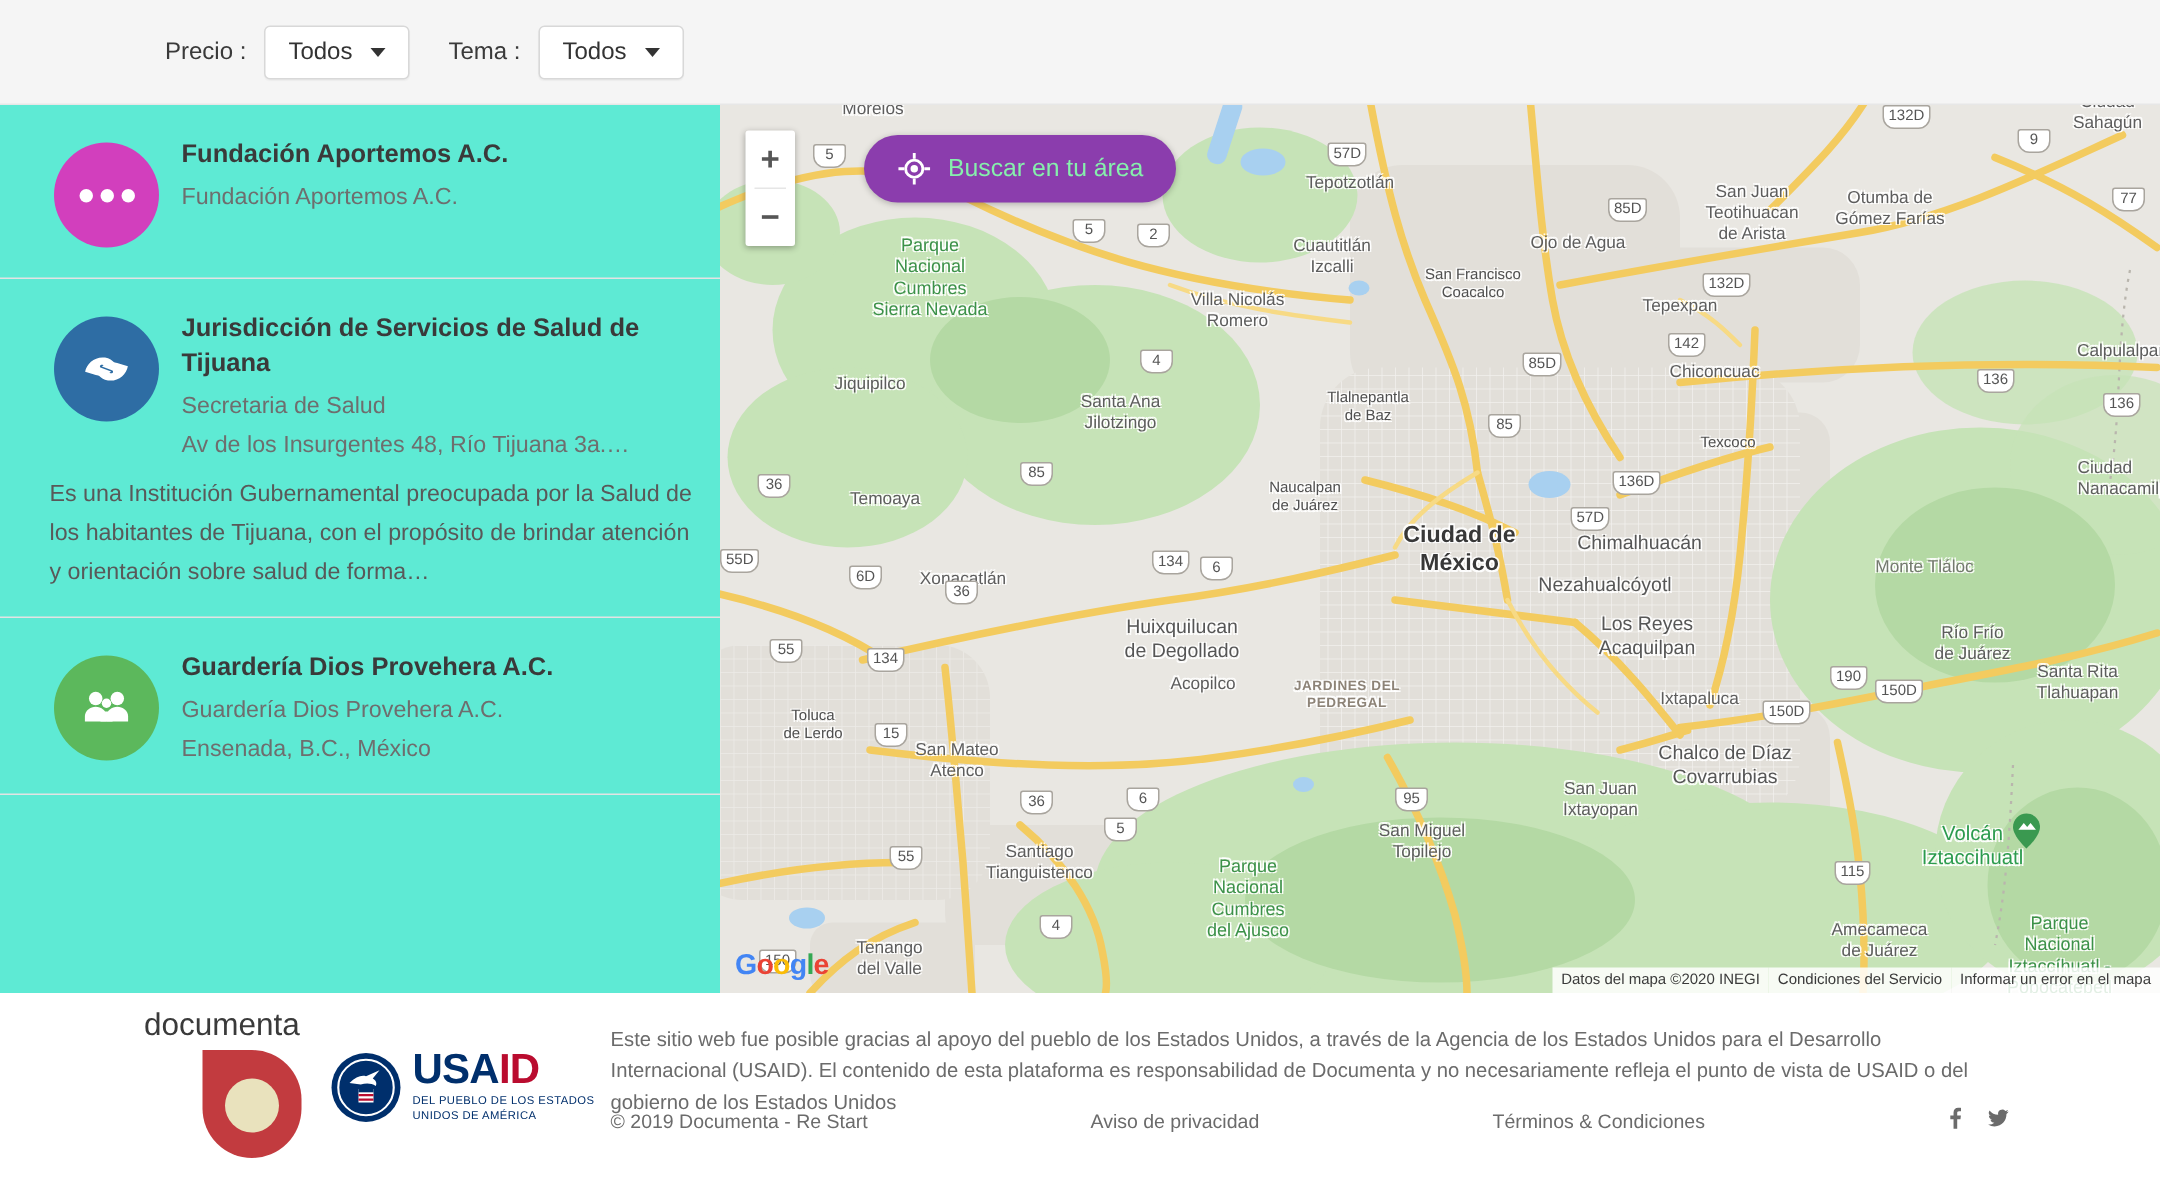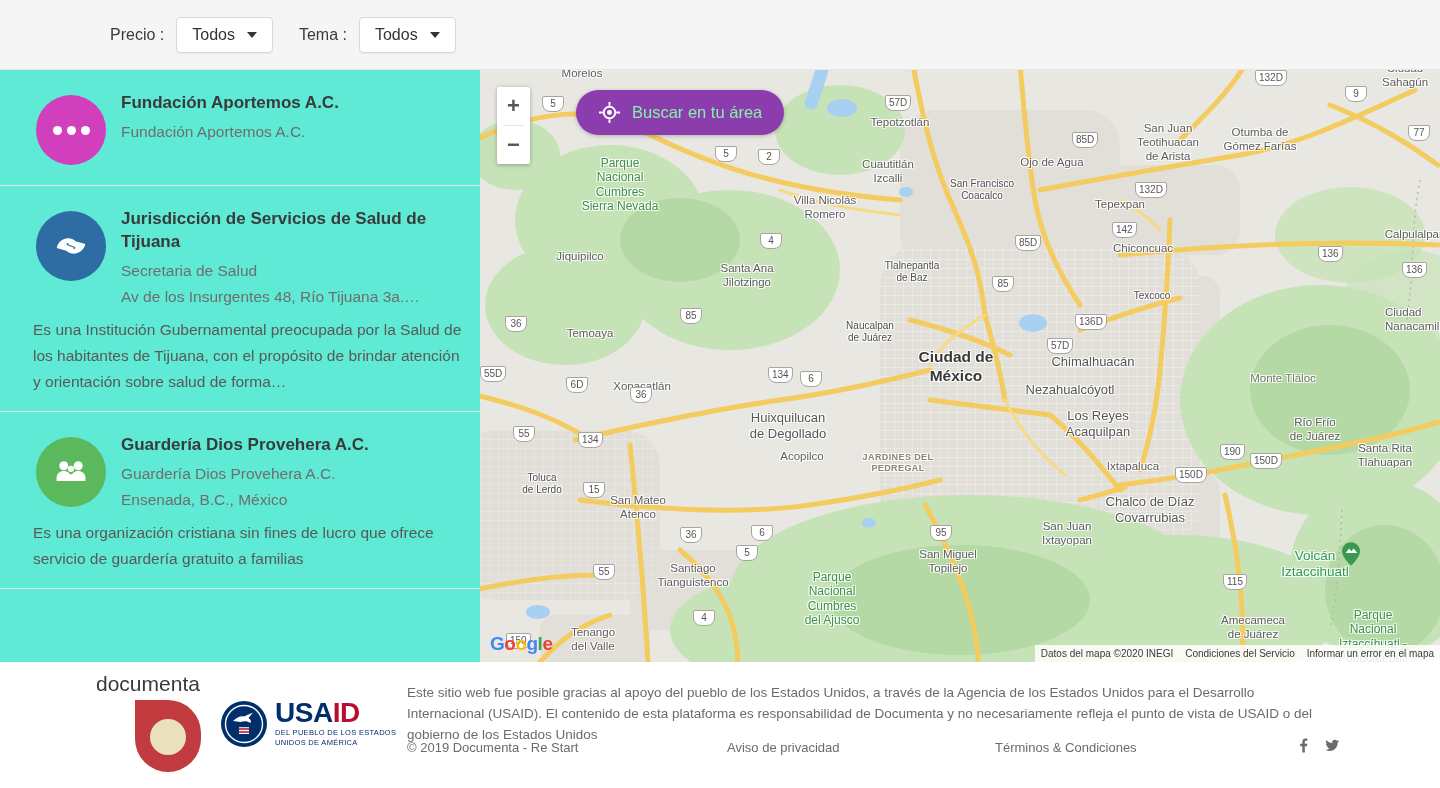--- a/index.html
+++ b/index.html
@@ -136,21 +136,20 @@
               <circle cx="20" cy="16.5" r="3.5"></circle>
             <path d="M4 30v-4c0-4 4-7 8-7s8 3 8 7v4z"></path>
             <path d="M20 30v-4c0-4 4-7 8-7s8 3 8 7v4z"></path>
             <path d="M15.5 30v-3c0-2.5 2-4.5 4.5-4.5s4.5 2 4.5 4.5v3z"></path>
           </svg>
         </div>
         <div class="title">Guardería Dios Provehera A.C.</div>
         <div class="meta">Guardería Dios Provehera A.C.</div>
         <div class="meta">Ensenada, B.C., México</div>
       </div>
-      <div class="desc">Es una organización cristiana sin fines de lucro que ofrece servicio de guardería gratuito a familias</div>
     </div>
 
   </div>
 
   <div class="map">
 
     <svg width="960" height="592" style="position:absolute;left:0;top:0">
       <defs>
         <pattern id="grid" width="9" height="9" patternUnits="userSpaceOnUse">
           <path d="M9 0H0V9" stroke="#ffffff" stroke-width="1" fill="none" opacity=".55"></path>
@@ -261,21 +260,21 @@
     <div class="lbl" style="left:663px;top:172px">Chiconcuac</div>
     <div class="lbl" style="left:935px;top:158px">Calpulalpan</div>
     <div class="lbl" style="left:100px;top:180px">Jiquipilco</div>
     <div class="lbl" style="left:267px;top:192px">Santa Ana
 Jilotzingo</div>
     <div class="lbl" style="left:110px;top:257px">Temoaya</div>
     <div class="lbl town" style="left:432px;top:190px">Tlalnepantla
 de Baz</div>
     <div class="lbl town" style="left:390px;top:250px">Naucalpan
 de Juárez</div>
-    <div class="lbl big" style="left:476px;top:278px">Ciudad de
+    <div class="lbl big" style="left:493px;top:278px">Ciudad de
 México</div>
     <div class="lbl town" style="left:672px;top:220px">Texcoco</div>
     <div class="lbl t13" style="left:613px;top:284px">Chimalhuacán</div>
     <div class="lbl t13" style="left:590px;top:312px">Nezahualcóyotl</div>
     <div class="lbl t13" style="left:618px;top:338px">Los Reyes
 Acaquilpan</div>
     <div class="lbl terrain" style="left:803px;top:302px">Monte Tláloc</div>
     <div class="lbl clipright" style="left:905px;top:236px">Ciudad
 Nanacamilpa</div>
     <div class="lbl" style="left:835px;top:346px">Río Frío

